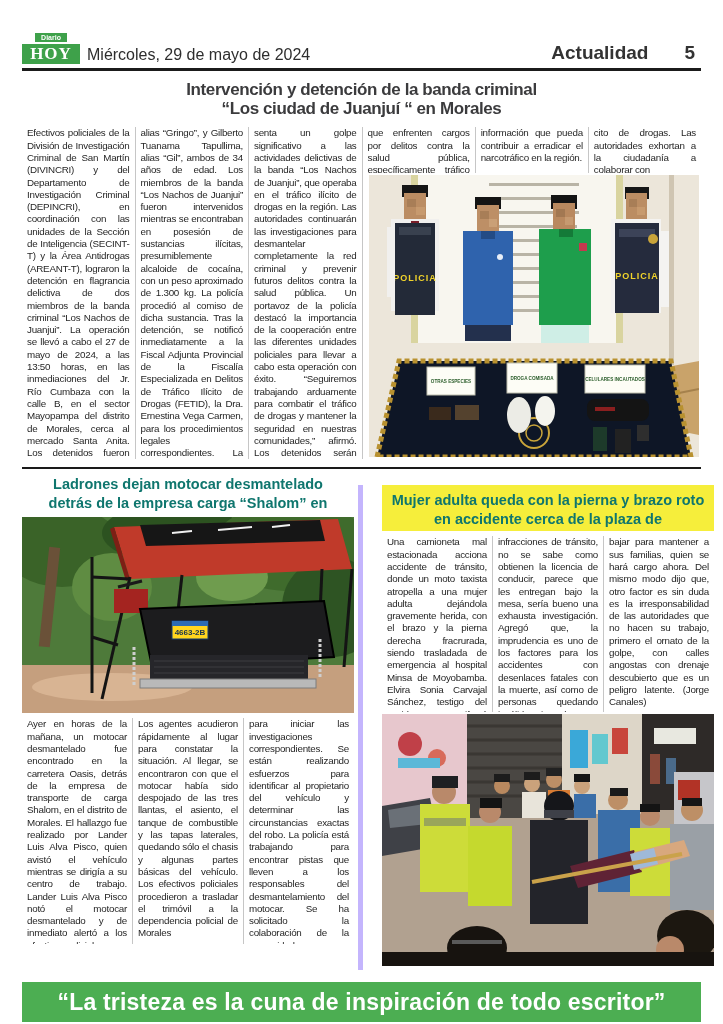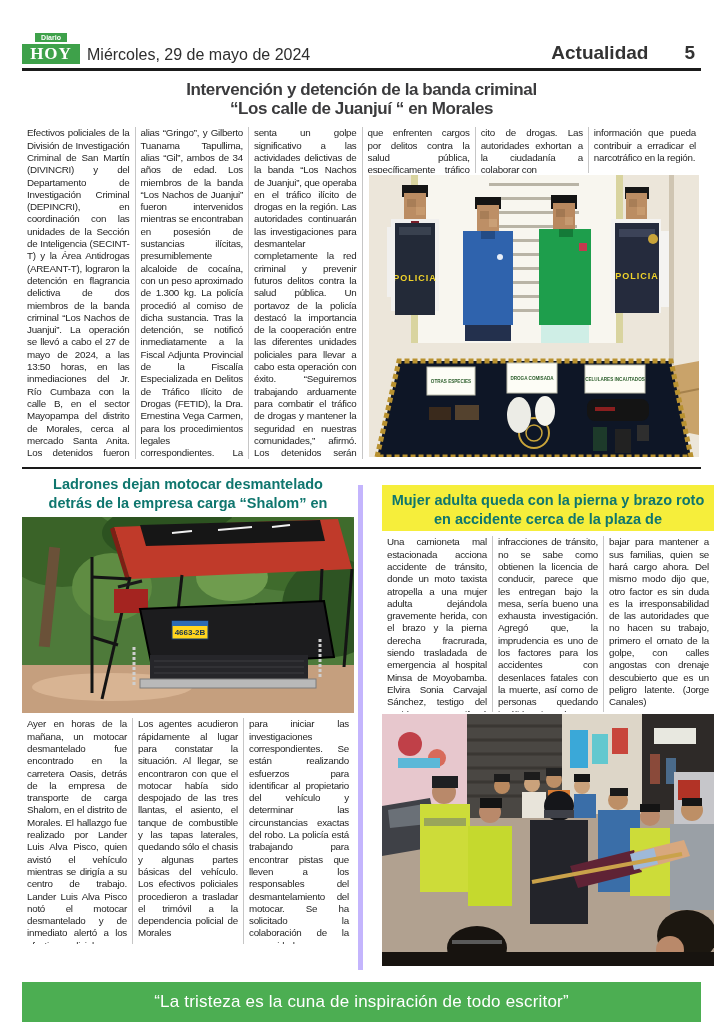--- a/index.html
+++ b/index.html
@@ -42,21 +42,21 @@
   .bottom-right { flex:1 1 50%; border-left:5px solid #c4b5fd; padding-left:19px;margin-top:16px; }
   .sub-headline { font-size:14.5px; font-weight:bold; color:#0f766e; text-align:center; line-height:1.25; padding:6px 8px 5px 8px; height:46px; overflow:hidden; }
   .sub-headline.highlight { background:#f6ee3b; }
   .bottom .cols { margin-top:5px; }
   .bottom-left .cols .col { height:226px; }
   .bottom-right .cols .col { height:176px; }
   .bottom figure.photo { margin:2px 0 4px 0; }
 
   
   .quote-bar { margin-top:12px; height:40px; background:#4cae52; display:flex; align-items:center; justify-content:center; }
-  .quote-bar span { color:#ffffff; font-size:17px; font-weight:normal; letter-spacing:0.2px; }
+  .quote-bar span { color:#ffffff; font-size:23px; font-weight:bold; letter-spacing:0.2px; }
 </style>
 </head>
 <body>
 
 <div class="page">
 
   <header>
     <div class="logo">
       <div class="logo-top">Diario</div>
       <div class="logo-main">HOY</div>
@@ -64,34 +64,34 @@
     <div class="date">Miércoles, 29 de mayo  de  2024</div>
     <div class="section-wrap">
       <span class="section">Actualidad</span>
       <span class="pagenum">5</span>
     </div>
   </header>
   <div class="masthead-rule"></div>
 
   <h1 class="main-title">
     <span>Intervención y detención de la banda criminal</span><br>
-    <span>“Los calle de Juanjuí “ en Morales</span>
+    <span>“Los ciudad de Juanjuí “ en Morales</span>
   </h1>
 
   <section class="main-article">
     <div class="main-left">
       <div class="col">Efectivos policiales de la División de Investigación Criminal de San Martín (DIVINCRI) y del Departamento de Investigación Criminal (DEPINCRI), en coordinación con las unidades de la Sección de Inteligencia (SECINT-T) y la Área Antidrogas (AREANT-T), lograron la detención en flagrancia delictiva de dos miembros de la banda criminal “Los Nachos de Juanjui”. La operación se llevó a cabo el 27 de mayo de 2024, a las 13:50 horas, en las inmediaciones del Jr. Río Cumbaza con la calle B, en el sector Mayopampa del distrito de Morales, cerca al mercado Santa Anita. Los detenidos fueron identificados como Neil Armstrong Pinedo García,</div>
       <div class="col">alias “Gringo”, y Gilberto Tuanama Tapullima, alias “Gil”, ambos de 34 años de edad. Los miembros de la banda “Los Nachos de Juanjui” fueron intervenidos mientras se encontraban en posesión de sustancias ilícitas, presumiblemente alcaloide de cocaína, con un peso aproximado de 1.300 kg. La policía procedió al comiso de dicha sustancia. Tras la detención, se notificó inmediatamente a la Fiscal Adjunta Provincial de la Fiscalía Especializada en Delitos de Tráfico Ilícito de Drogas (FETID), la Dra. Ernestina Vega Carmen, para los procedimientos legales correspondientes. La captura de “Gringo” y “Gil” repre-</div>
       <div class="col">senta un golpe significativo a las actividades delictivas de la banda “Los Nachos de Juanjui”, que operaba en el tráfico ilícito de drogas en la región. Las autoridades continuarán las investigaciones para desmantelar completamente la red criminal y prevenir futuros delitos contra la salud pública. Un portavoz de la policía destacó la importancia de la cooperación entre las diferentes unidades policiales para llevar a cabo esta operación con éxito. “Seguiremos trabajando arduamente para combatir el tráfico de drogas y mantener la seguridad en nuestras comunidades,” afirmó. Los detenidos serán sometidos a las diligencias de ley en la dependencia policial de Tarapoto y se espera</div>
     </div>
     <div class="main-right">
       <div class="mini-cols">
         <div class="col">que enfrenten cargos por delitos contra la salud pública, específicamente tráfico ilí-</div>
+        <div class="col">información que pueda contribuir a erradicar el narcotráfico en la región.</div>
         <div class="col">cito de drogas. Las autoridades exhortan a la ciudadanía a colaborar con</div>
-        <div class="col">información que pueda contribuir a erradicar el narcotráfico en la región.</div>
       </div>
       <figure class="photo">
         <svg width="330" height="282" viewBox="0 0 330 282" xmlns="http://www.w3.org/2000/svg">
 
           <rect x="0" y="0" width="330" height="282" fill="#ece6da"></rect>
           <rect x="42" y="0" width="212" height="168" fill="#f8f6ef"></rect>
           <rect x="42" y="0" width="7" height="168" fill="#d9d49f"></rect>
           <rect x="247" y="0" width="7" height="168" fill="#d9d49f"></rect>
           <g fill="#b9b4a6">
             <rect x="120" y="8" width="90" height="3"></rect>

